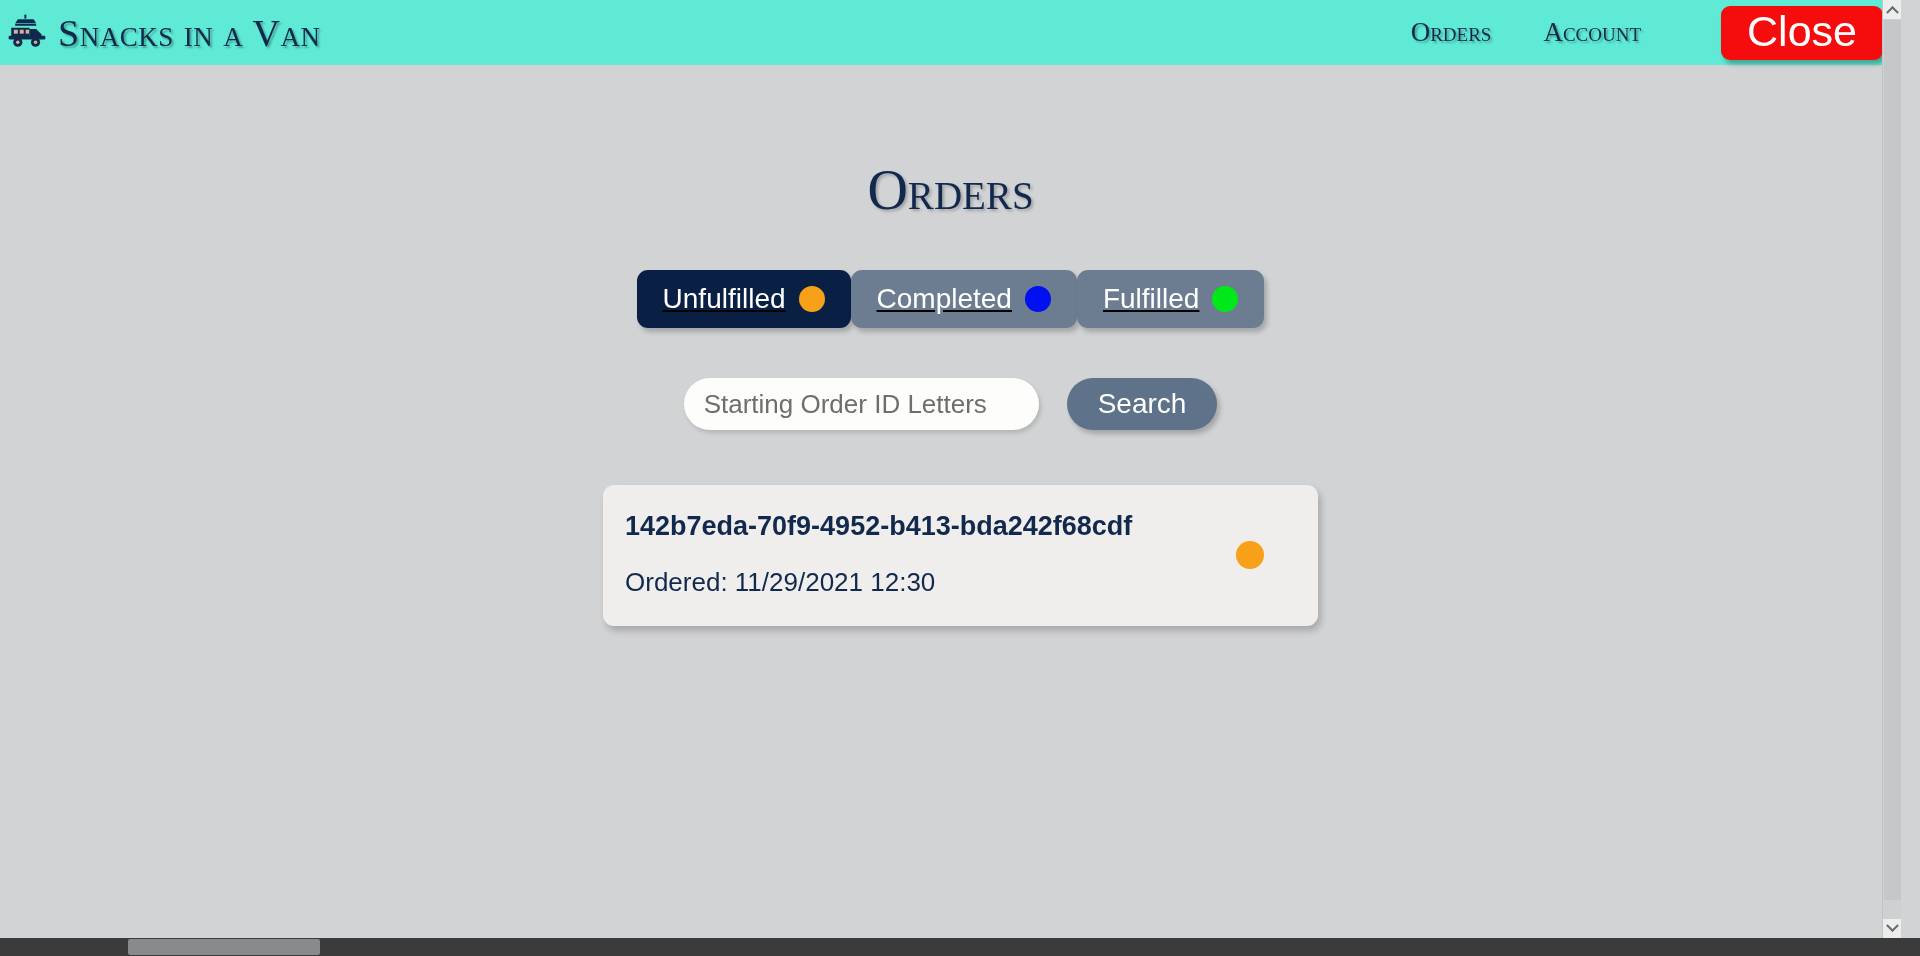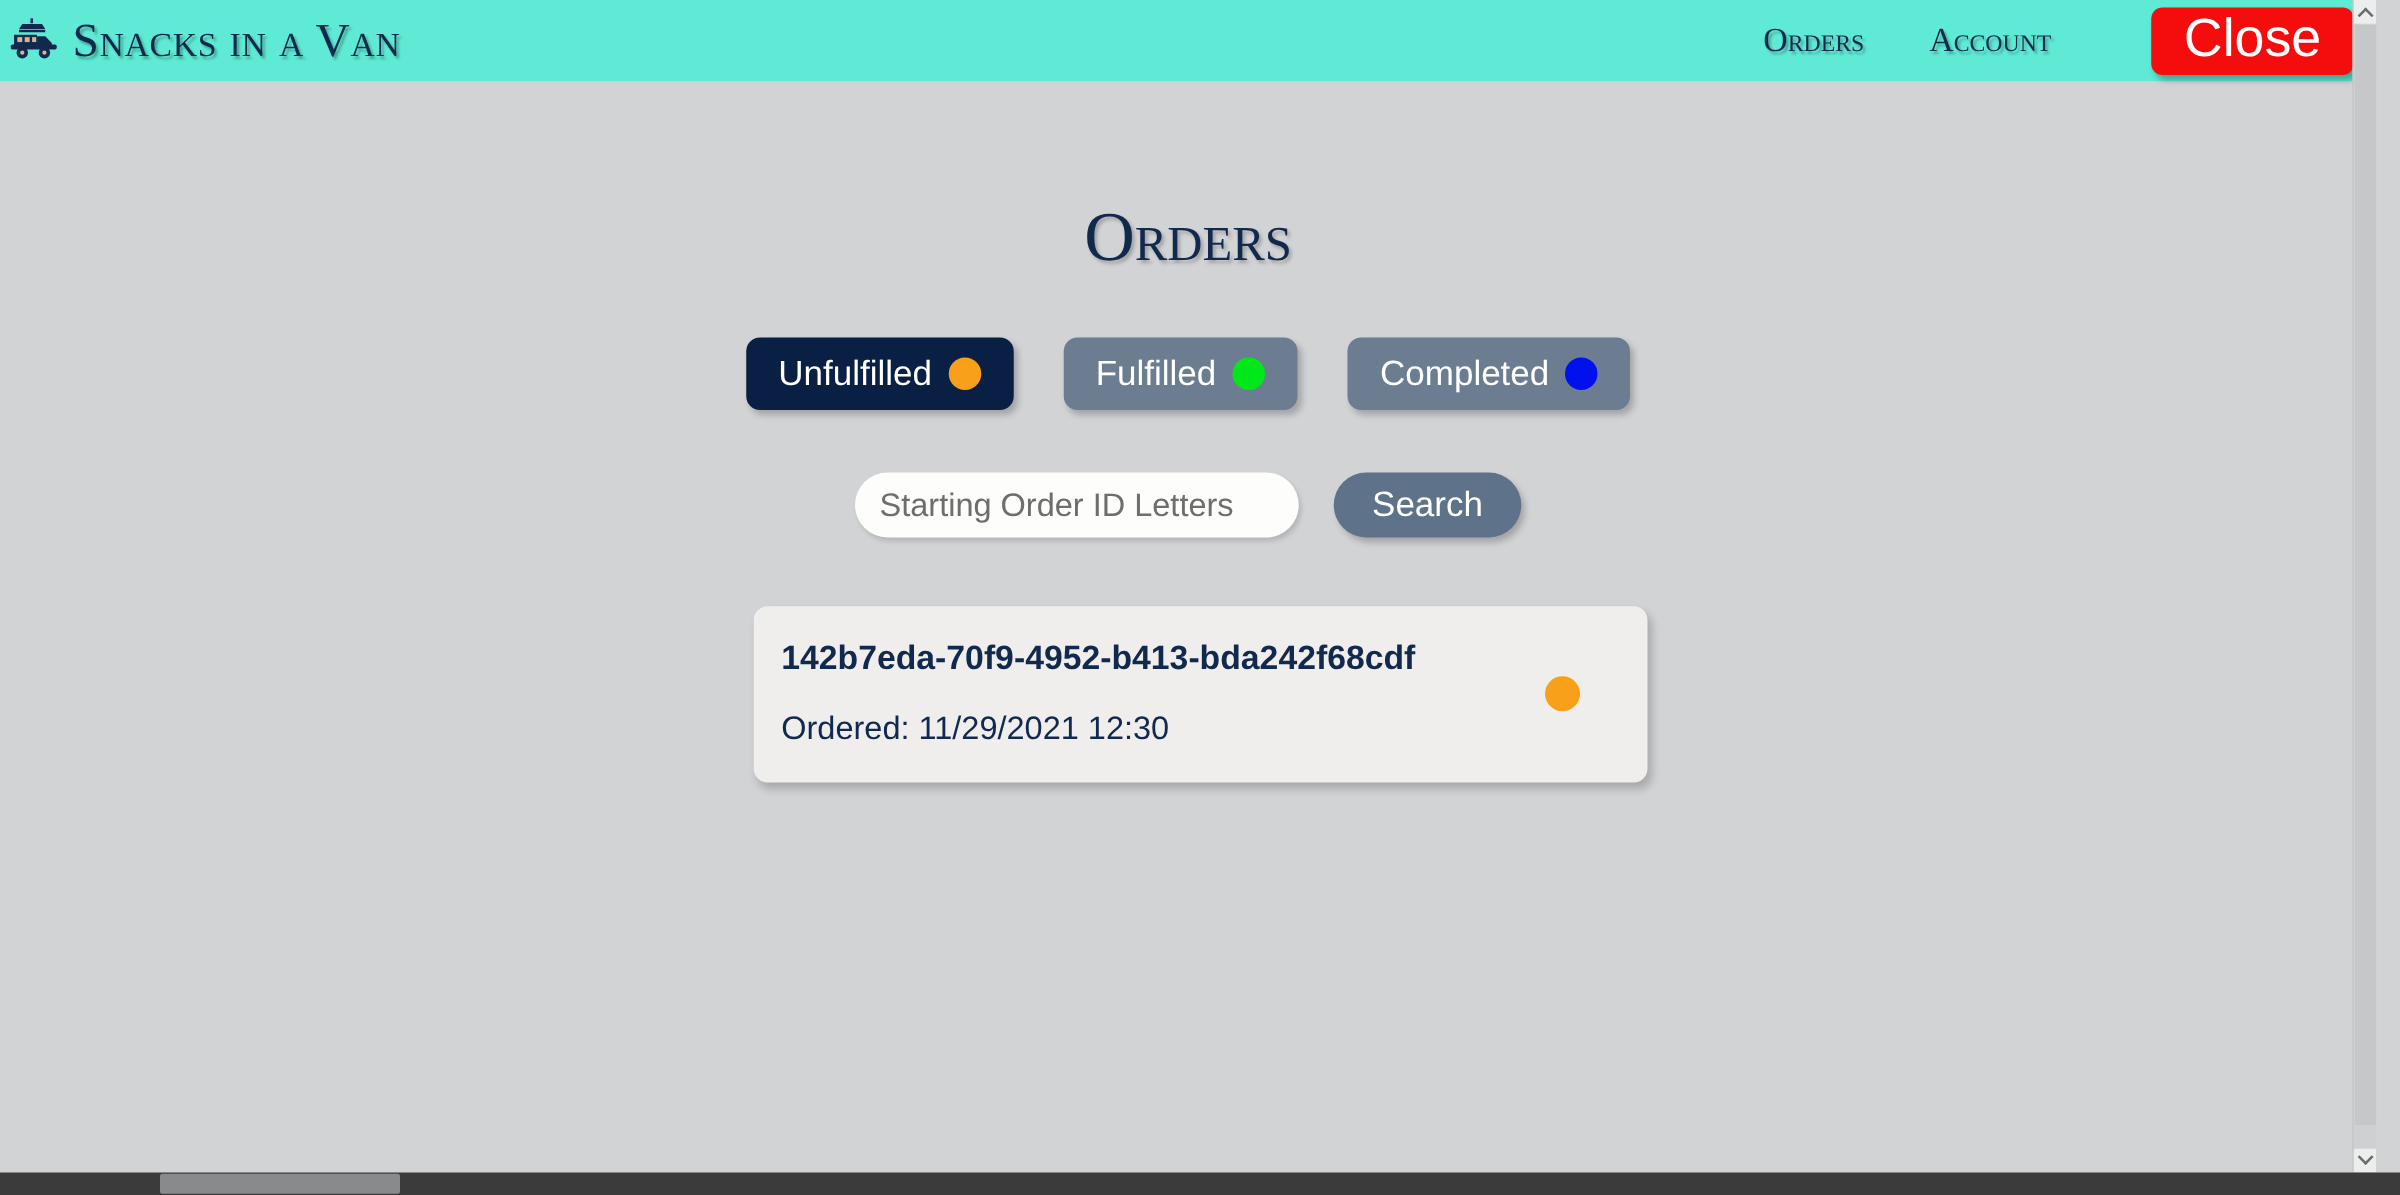--- a/index.html
+++ b/index.html
@@ -147,22 +147,22 @@
     font-weight: normal;
     font-size: 56px;
     color: #12294e;
     text-shadow: 2px 2px 3px rgba(0,0,0,0.25);
     line-height: 1;
   }
 
   .filter-row {
     display: flex;
     align-items: center;
-    gap: 40px;
     margin-top: 52px;
+    text-decoration: underline;
   }
   .filter-btn {
     display: flex;
     align-items: center;
     gap: 13px;
     border: none;
     border-radius: 11px;
     background: #6d7d91;
     color: #ffffff;
     font-family: "Liberation Sans", sans-serif;
@@ -304,27 +304,27 @@
       <h1 class="page-title">Orders</h1>
 
       <div class="filter-row">
 
         <button class="filter-btn active">
           <span>Unfulfilled</span>
           <span class="dot" style="background:#f9a01b"></span>
         </button>
 
         <button class="filter-btn">
+          <span>Completed</span>
+          <span class="dot" style="background:#0010ee"></span>
+        </button>
+
+        <button class="filter-btn">
           <span>Fulfilled</span>
           <span class="dot" style="background:#00e81a"></span>
-        </button>
-
-        <button class="filter-btn">
-          <span>Completed</span>
-          <span class="dot" style="background:#0010ee"></span>
         </button>
 
       </div>
 
       <div class="search-row">
         <input class="search-input" type="text" placeholder="Starting Order ID Letters" style="">
         <button class="search-button">Search</button>
       </div>
 
       <div class="orders-list">

